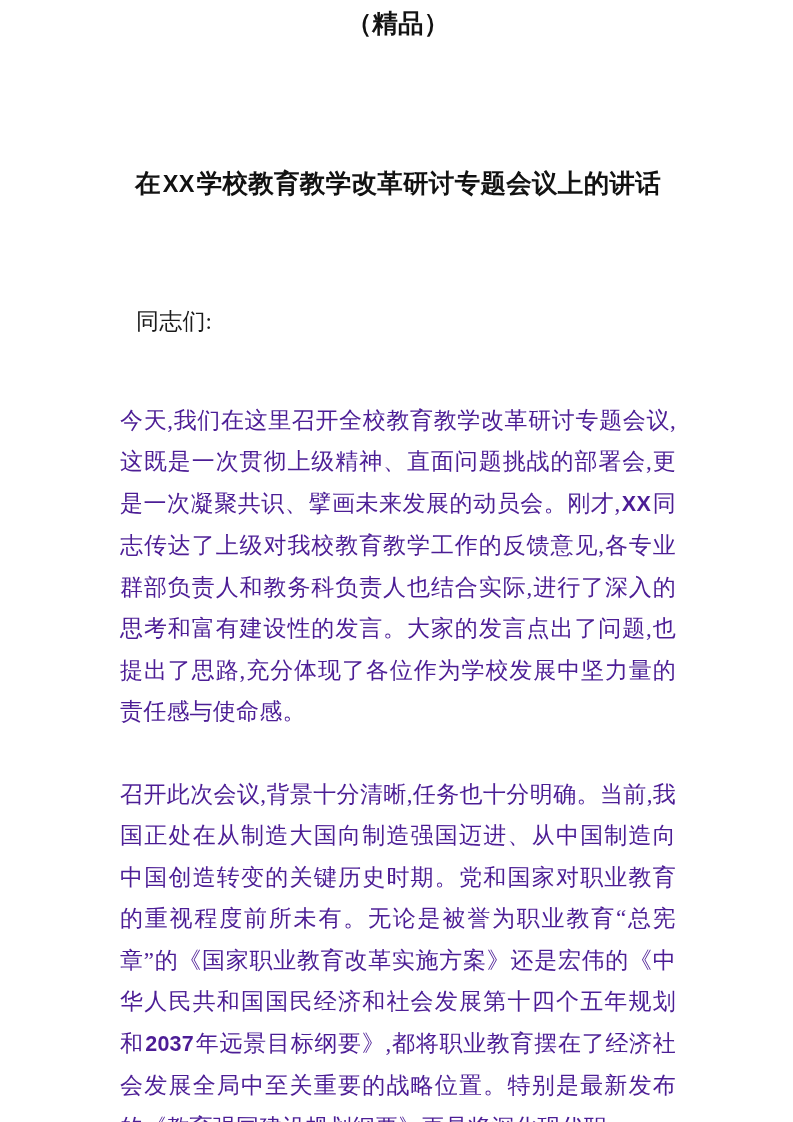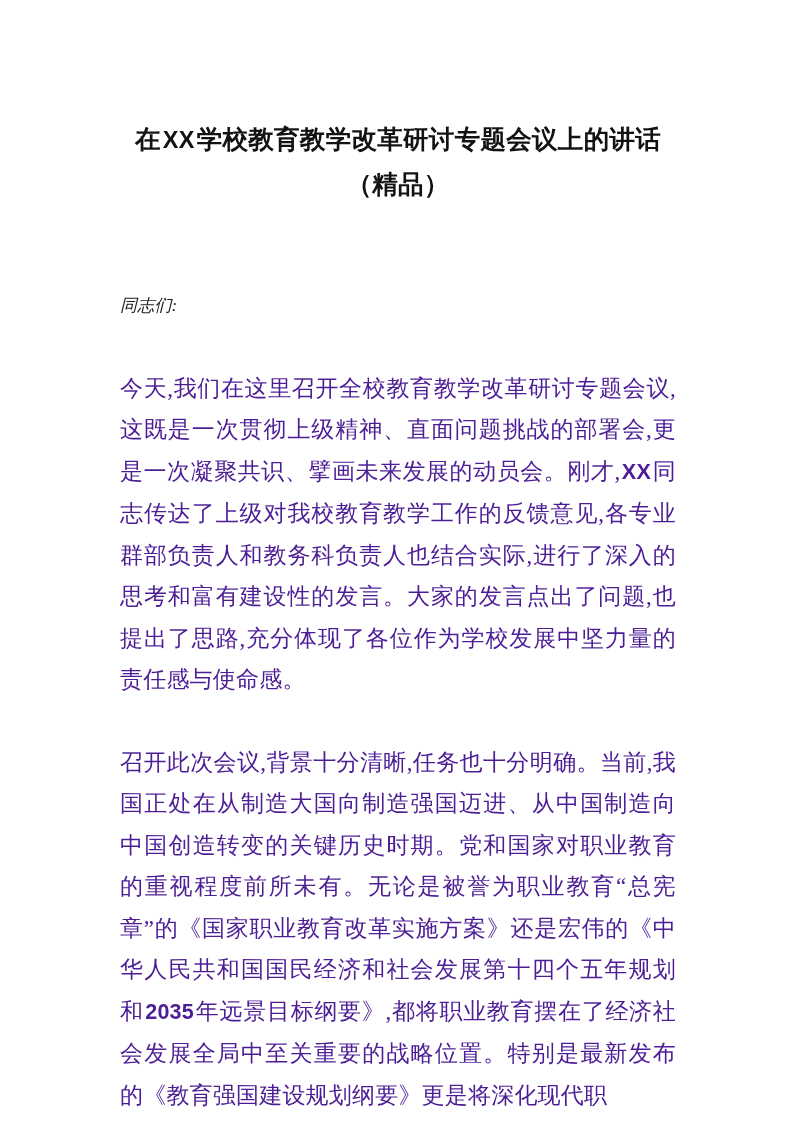--- a/index.html
+++ b/index.html
@@ -53,28 +53,27 @@
 
   .title-latin {
     font-family: "Liberation Sans", "DejaVu Sans", sans-serif;
     font-weight: bold;
     font-size: 23.5px;
     padding: 0 2px;
   }
 
   
   .salutation {
-    margin: 0;
+    margin: 16px;
     padding-top: 80px;
-    font-size: 17px;
+    font-size: 23px;
     line-height: 41.5px;
     letter-spacing: 0.2px;
     text-align: justify;
     text-justify: inter-character;
-    font-style: italic;
   }
 
   .para {
     margin: 0;
     padding-top: 41px;
     font-size: 23px;
     line-height: 41.5px;
     letter-spacing: 0.2px;
     text-align: justify;
     text-justify: inter-character;
@@ -90,24 +89,24 @@
     padding: 0 1.5px;
   }
 </style>
 </head>
 <body>
 
 <div class="page">
   <div class="content">
 
     <h1 class="doc-title">
+      <span class="title-line line-2">（精品）</span>
       <span class="title-line line-1"><span>在</span><span class="title-latin">XX</span><span>学校教育教学改革研讨专题会议上的讲话</span></span>
-      <span class="title-line line-2">（精品）</span>
     </h1>
 
     <p class="salutation">同志们:</p>
 
     <p class="para"><span>今天,我们在这里召开全校教育教学改革研讨专题会议,这既是一次贯彻上级精神、直面问题挑战的部署会,更是一次凝聚共识、擘画未来发展的动员会。刚才,</span><b>XX</b><span>同志传达了上级对我校教育教学工作的反馈意见,各专业群部负责人和教务科负责人也结合实际,进行了深入的思考和富有建设性的发言。大家的发言点出了问题,也提出了思路,充分体现了各位作为学校发展中坚力量的责任感与使命感。</span></p>
 
-    <p class="para"><span>召开此次会议,背景十分清晰,任务也十分明确。当前,我国正处在从制造大国向制造强国迈进、从中国制造向中国创造转变的关键历史时期。党和国家对职业教育的重视程度前所未有。无论是被誉为职业教育“总宪章”的《国家职业教育改革实施方案》还是宏伟的《中华人民共和国国民经济和社会发展第十四个五年规划和</span><b>2035</b><span>年远景目标纲要》,都将职业教育摆在了经济社会发展全局中至关重要的战略位置。特别是最新发布的《教育强国建设规划纲要》更是将深化现代职</span></p>
+    <p class="para"><span>召开此次会议,背景十分清晰,任务也十分明确。当前,我国正处在从制造大国向制造强国迈进、从中国制造向中国创造转变的关键历史时期。党和国家对职业教育的重视程度前所未有。无论是被誉为职业教育“总宪章”的《国家职业教育改革实施方案》还是宏伟的《中华人民共和国国民经济和社会发展第十四个五年规划和</span><b>2037</b><span>年远景目标纲要》,都将职业教育摆在了经济社会发展全局中至关重要的战略位置。特别是最新发布的《教育强国建设规划纲要》更是将深化现代职</span></p>
 
   </div>
 </div>
 
 </body></html>

